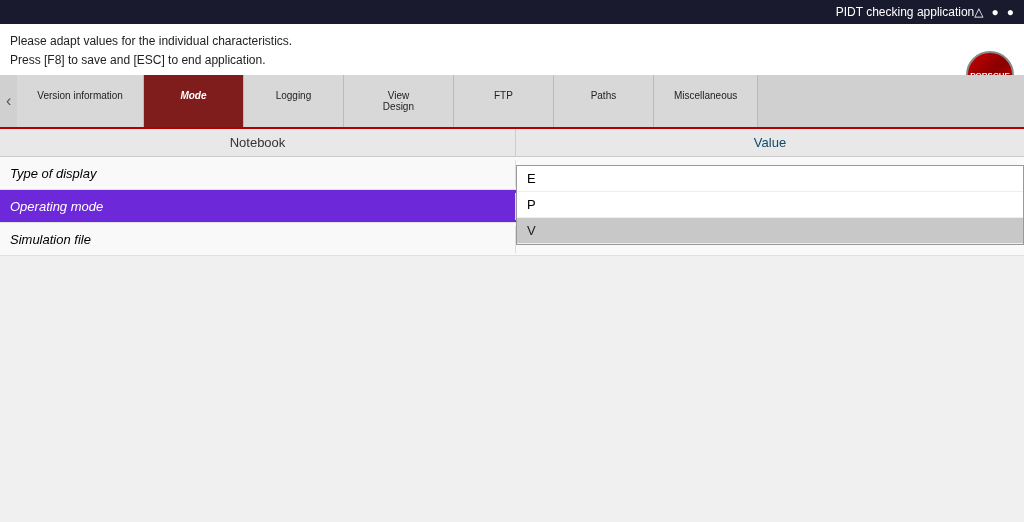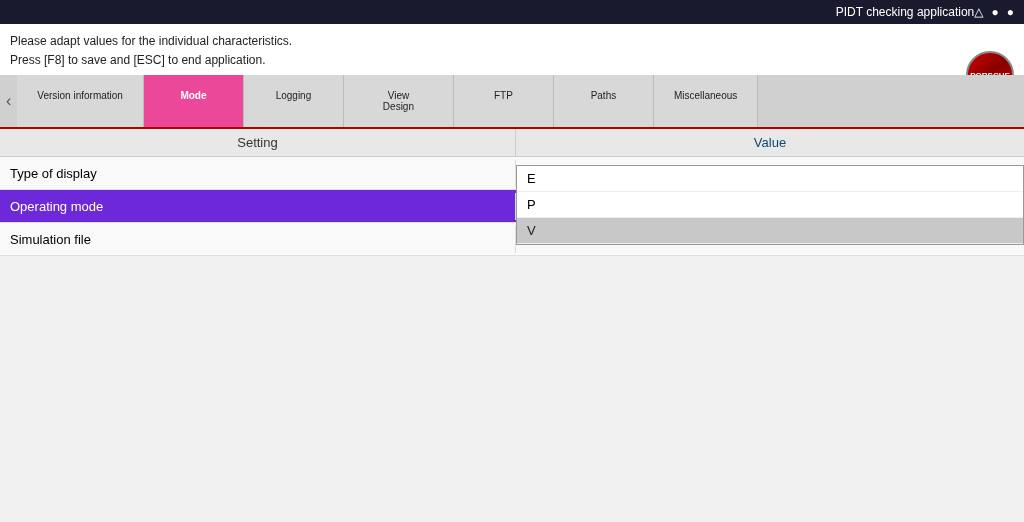--- a/index.html
+++ b/index.html
@@ -36,23 +36,24 @@
       font-size: 10px;
       color: #222;
       background: #d8d8d8;
       border-right: 1px solid #bbb;
       user-select: none;
       text-align: center;
       min-width: 100px;
     }
     .tab:first-child { border-left: 1px solid #bbb; }
     .tab.active {
-      background: #ec4899;
+      background: #7f1d1d;
       color: white;
       font-weight: bold;
+      font-style: italic;
     }
     .tab-arrow {
       display: flex;
       align-items: center;
       padding: 0 6px;
       font-size: 16px;
       color: #555;
       cursor: pointer;
       background: #d0d0d0;
     }
@@ -78,20 +79,21 @@
       font-size: 13px;
       color: #0c4a6e;
       text-align: center;
     }
 
     .table-row {
       display: flex;
       border-bottom: 1px solid #e0e0e0;
       min-height: 33px;
       align-items: center;
+      font-style: italic;
     }
     .table-row:nth-child(odd) { background: #f9f9f9; }
     .table-row:nth-child(even) { background: #f0f0f0; }
     .table-row.selected { background: #6d28d9; color: white; }
 
     .cell-setting {
       width: 516px;
       padding: 6px 10px;
       font-size: 13px;
       border-right: 1px solid #ddd;
@@ -185,21 +187,21 @@
   <div class="tab">
     <span>Paths</span>
   </div>
   <div class="tab">
     <span>Miscellaneous</span>
   </div>
 </div>
 
 <div id="table-header">
   <div class="col-setting">
-    <span>Setting</span>
+    <span>Notebook</span>
   </div>
   <div class="col-value">
     <span>Value</span>
   </div>
 </div>
 
 <div id="content">
 
   <div class="table-row">
     <div class="cell-setting">

